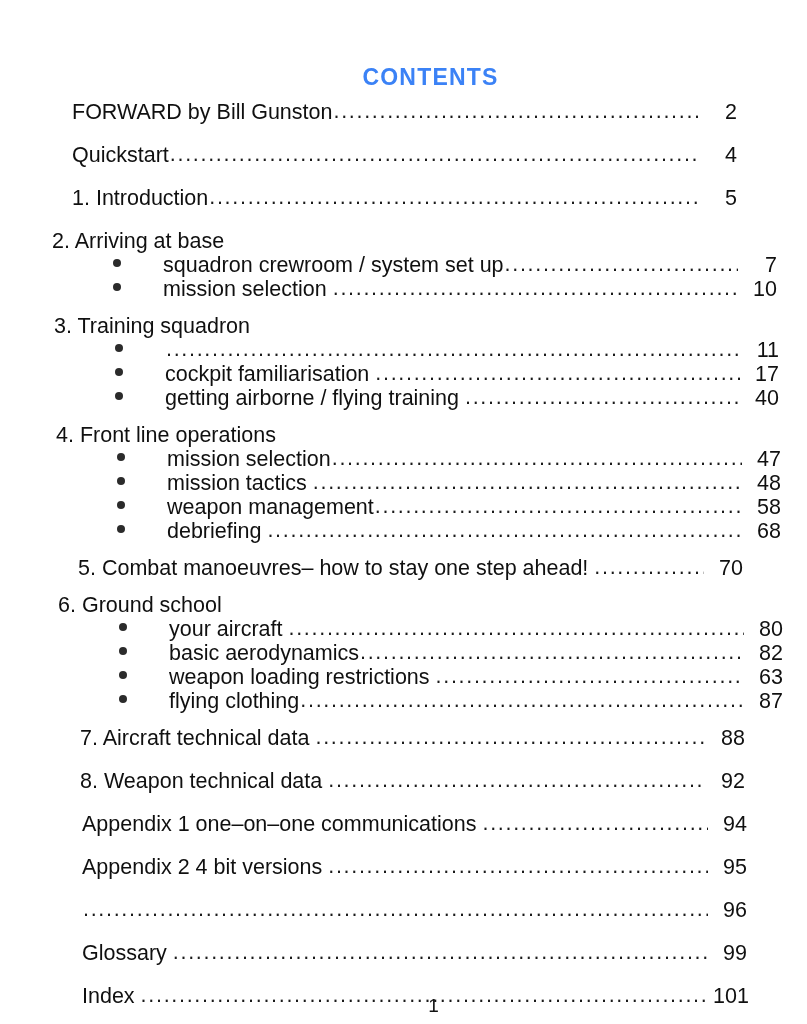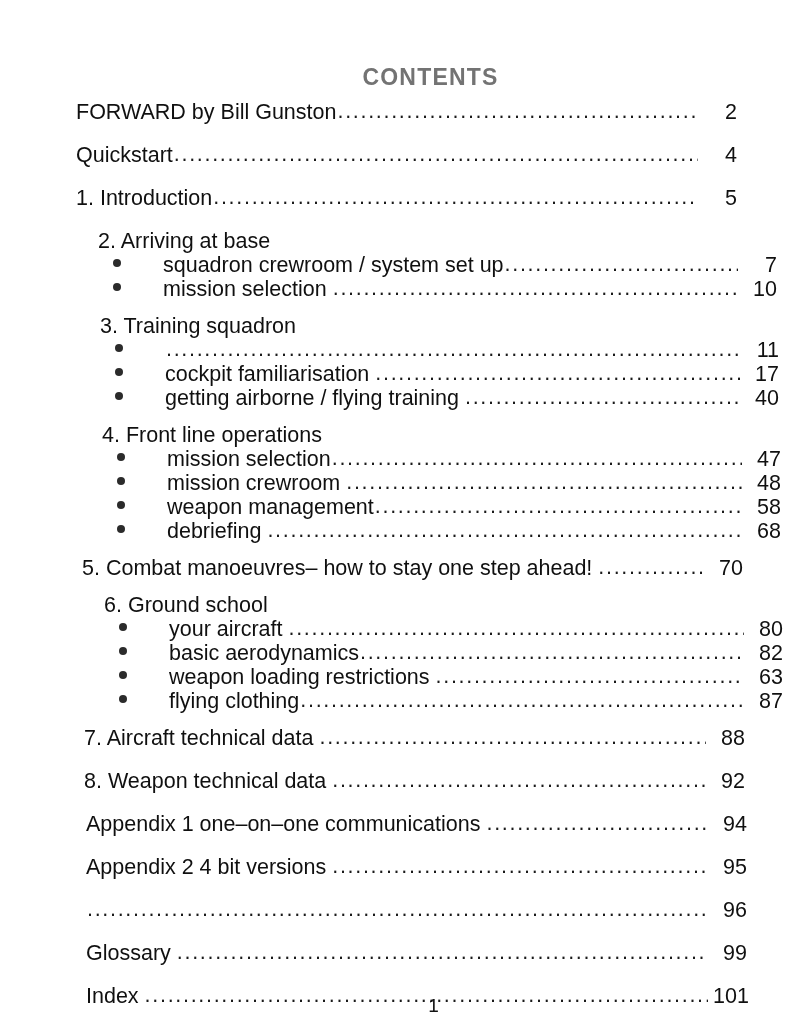--- a/index.html
+++ b/index.html
@@ -20,21 +20,21 @@
   
   .toc-title {
     position: absolute;
     left: 0;
     top: 64px;
     width: 807px;
     text-align: center;
     font-size: 23px;
     font-weight: bold;
     letter-spacing: 1.2px;
-    color: #737373;
+    color: #3b82f6;
   }
   .toc-title-inner { margin-left: 54px; }
 
   
   .toc {
     position: absolute;
     left: 0;
     top: 100px;
     width: 807px;
   }
@@ -46,25 +46,25 @@
     display: flex;
     align-items: baseline;
     font-size: 21.5px;
     line-height: 24px;
     height: 24px;
     color: #101010;
     white-space: nowrap;
   }
 
   
-  .row.level1 { padding-left: 40px; padding-right: 70px; margin-left: 36px; }
+  .row.level1 { padding-left: 72px; padding-right: 70px; }
   
   .row.level2 { padding-left: 113px; padding-right: 30px; }
   
-  .row.heading { padding-left: 98px; }
+  .row.heading { padding-left: 52px; }
 
   .bullet {
     flex: 0 0 auto;
     width: 8px;
     height: 8px;
     border-radius: 50%;
     background: #2b2b2b;
     margin-right: 42px;
     position: relative;
     top: -5px;
@@ -203,21 +203,21 @@
         <span class="label">4. Front line operations</span>
       </div>
       <div class="row level2">
         <span class="bullet"></span>
         <span class="label">mission selection</span>
         <span class="leader"></span>
         <span class="pagenum">47</span>
       </div>
       <div class="row level2">
         <span class="bullet"></span>
-        <span class="label">mission crewroom</span>
+        <span class="label">mission tactics</span>
         <span class="leader pad-before"></span>
         <span class="pagenum">48</span>
       </div>
       <div class="row level2">
         <span class="bullet"></span>
         <span class="label">weapon management</span>
         <span class="leader"></span>
         <span class="pagenum">58</span>
       </div>
       <div class="row level2">

